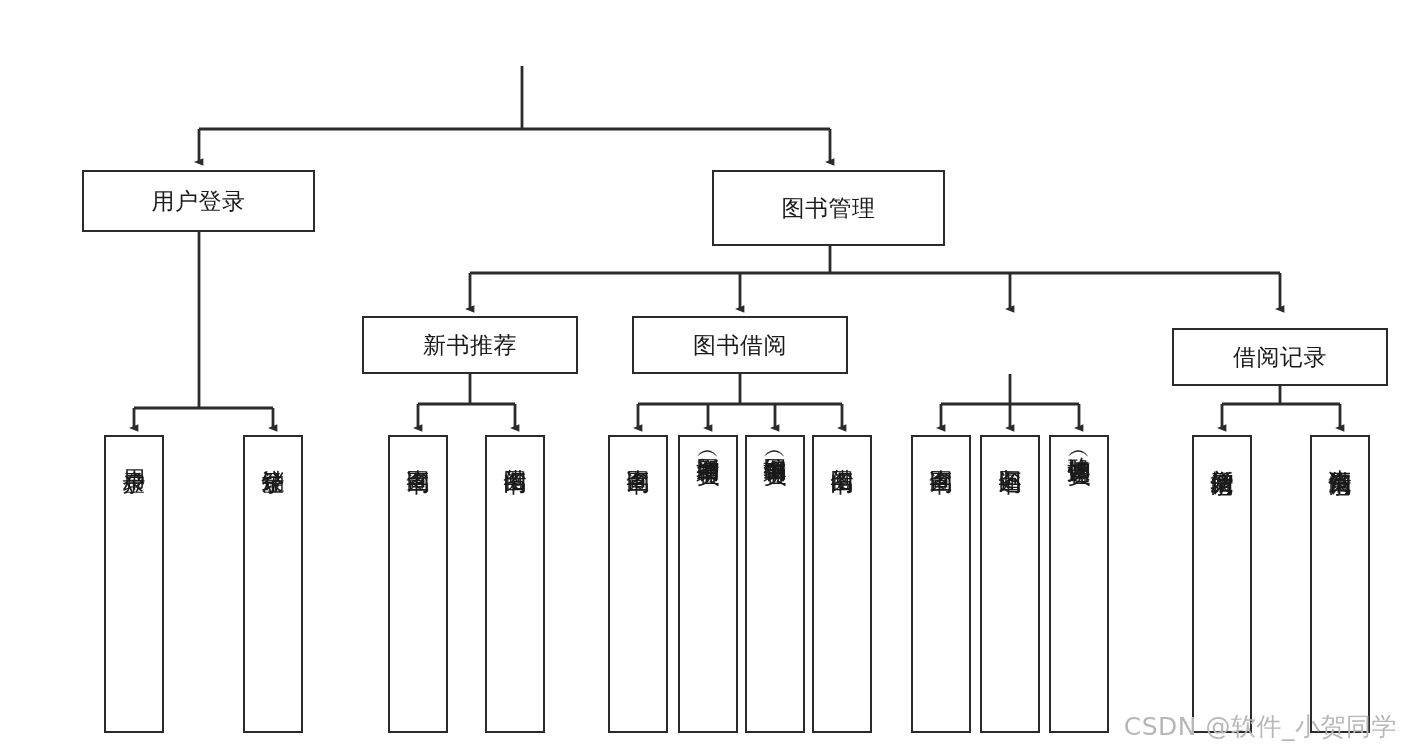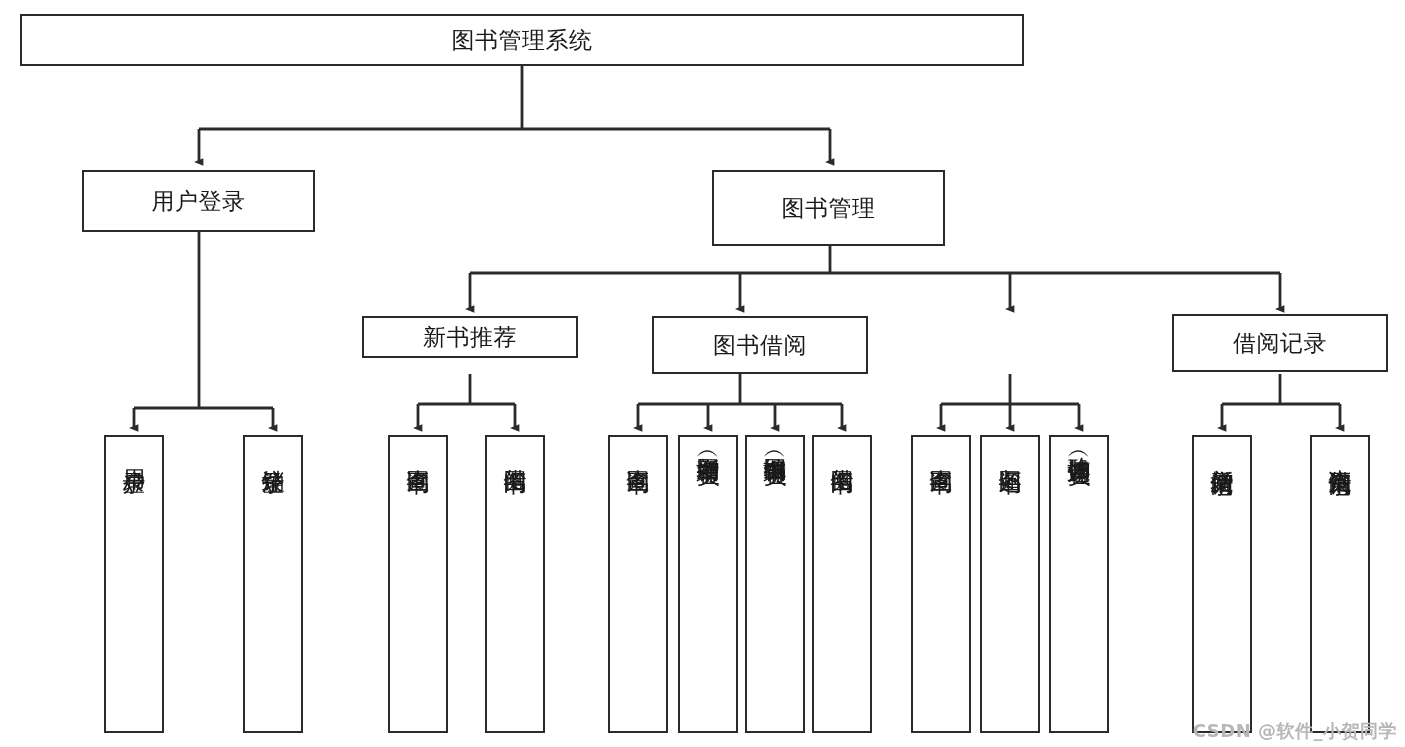--- a/index.html
+++ b/index.html
@@ -53,25 +53,24 @@
     white-space: nowrap;
     display: block;
   }
   .vtext.lead {
     margin-top: -12px;
   }
   #watermark {
     position: absolute;
     right: 8px;
     bottom: 4px;
-    font-size: 18px;
+    font-size: 25px;
     color: #b7b7b7;
     white-space: nowrap;
     letter-spacing: 0.5px;
-    font-weight: bold;
   }
 </style>
 </head>
 <body>
 
 <div id="canvas">
 
   <svg id="edges" viewBox="0 0 1405 747" xmlns="http://www.w3.org/2000/svg">
     <defs>
       <marker id="arrow" markerWidth="10" markerHeight="10" refX="4.2" refY="5" orient="auto" markerUnits="userSpaceOnUse">
@@ -115,38 +114,35 @@
       <path d="M1010,404 L1010,428" marker-end="url(#arrow)"></path>
       <path d="M1079,404 L1079,428" marker-end="url(#arrow)"></path>
 
       <path d="M1280,374 L1280,404"></path>
       <path d="M1222,404 L1340,404"></path>
       <path d="M1222,404 L1222,428" marker-end="url(#arrow)"></path>
       <path d="M1340,404 L1340,428" marker-end="url(#arrow)"></path>
     </g>
   </svg>
 
-  <div class="node h" style="left:20px; top:14px; width:1004px; height:52px;">
-    <span>图书管理系统</span>
-  </div>
 
   <div class="node h" style="left:82px; top:170px; width:233px; height:62px;">
     <span>用户登录</span>
   </div>
   <div class="node h" style="left:712px; top:170px; width:233px; height:76px;">
     <span>图书管理</span>
   </div>
 
-  <div class="node h" style="left:362px; top:316px; width:216px; height:42px;">
+  <div class="node h" style="left:362px; top:316px; width:216px; height:58px;">
     <span>新书推荐</span>
   </div>
-  <div class="node h" style="left:632px; top:316px; width:216px; height:58px;margin-left:20px;">
+  <div class="node h" style="left:632px; top:316px; width:216px; height:58px;">
     <span>图书借阅</span>
   </div>
-  <div class="node h" style="left:1172px; top:314px; width:216px; height:58px;">
+  <div class="node h" style="left:1172px; top:328px; width:216px; height:58px;">
     <span>借阅记录</span>
   </div>
 
   <div class="node v" style="left:104px; top:435px; width:60px; height:298px;">
     <span class="vtext">用户登录</span>
   </div>
   <div class="node v" style="left:243px; top:435px; width:60px; height:298px;">
     <span class="vtext">注销登录</span>
   </div>
 

